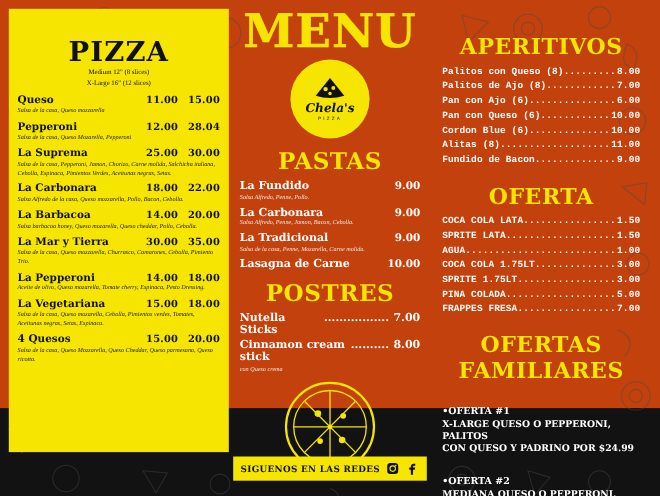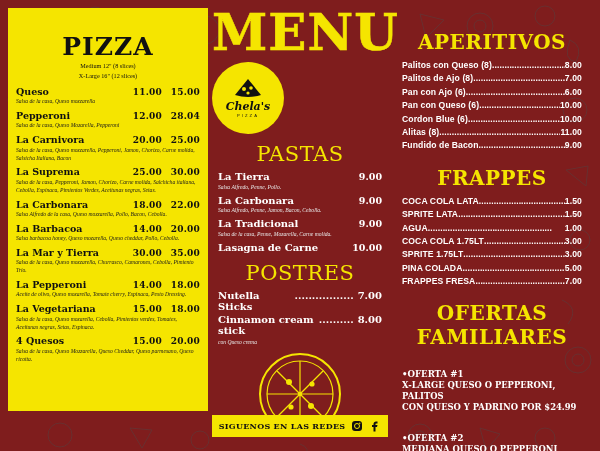--- a/index.html
+++ b/index.html
@@ -4,22 +4,22 @@
 <style>
   * { box-sizing: border-box; margin: 0; padding: 0; }
   html, body {
     width: 600px; height: 451px;
     background: #121212;
     font-family: "Liberation Sans", sans-serif;
     overflow: hidden;
   }
   #page {
     position: relative;
-    width: 600px; height: 451px;
-    background: #7f1d1d;
+    width: 600px; height: 371px;
+    background: #c2410c;
   }
   
   #doodles {
     position: absolute; inset: 0;
     opacity: 0.5;
     pointer-events: none;
   }
 
   
   .panel-pizza {
@@ -84,29 +84,29 @@
   .center {
     position: absolute;
     left: 212px; top: 0px;
     width: 176px; height: 451px;
     color: #fff;
   }
   .menu-word {
     text-align: center;
     font-family: "DejaVu Serif", serif;
     font-weight: bold;
-    font-size: 50px;
+    font-size: 42px;
     letter-spacing: 1px;
     color: #F5E500;
     margin-top: 8px;
     line-height: 1;
     -webkit-text-stroke: 0.5px #F5E500;
   }
   .logo-wrap {
-    display: flex; justify-content: flex-start;
+    display: flex; justify-content: center;
     margin-top: 4px;
   }
   .logo {
     width: 72px; height: 72px;
     border-radius: 50%;
     background: #F5E500;
     display: flex; flex-direction: column;
     align-items: center; justify-content: center;
     position: relative;
   }
@@ -122,21 +122,21 @@
   .logo-sub {
     font-family: "Liberation Sans", sans-serif;
     font-size: 4.2px;
     letter-spacing: 2px;
     color: #111;
     margin-top: 1.5px;
   }
   .sec-title {
     text-align: center;
     font-family: "DejaVu Serif", serif;
-    font-weight: normal;
+    font-weight: bold;
     font-size: 21px;
     color: #F5E500;
     letter-spacing: 0.5px;
     margin: 8px 0 5px 0;
   }
   .c-item { margin-bottom: 4px; padding: 0 6px; }
   .c-head {
     display: flex; align-items: baseline;
     font-family: "DejaVu Serif", serif;
     font-weight: bold;
@@ -180,21 +180,21 @@
     text-align: center;
     font-family: "DejaVu Serif", serif;
     font-weight: bold;
     font-size: 20px;
     color: #F5E500;
     letter-spacing: 0.5px;
     margin-bottom: 6px;
   }
   .r-row {
     display: flex; align-items: flex-end;
-    font-family: Liberation Sans, sans-serif;
+    font-family: Liberation Mono, monospace;
     font-weight: bold;
     font-size: 8.6px;
     color: #fff;
     margin-bottom: 3.4px;
     letter-spacing: 0.1px;
   }
   .r-name { white-space: nowrap; }
   .r-dots { flex: 1 1 auto; overflow: hidden; white-space: nowrap; }
   .r-price { white-space: nowrap; }
   .r-gap { height: 12px; }
@@ -294,28 +294,20 @@
         <div class="pz-item">
           <div class="pz-head">
             <span class="pz-name">Pepperoni</span>
             <span class="pz-dots"></span>
             <span class="pz-prices"><span class="pz-p1">12.00</span><span class="pz-p2">28.04</span></span>
           </div>
           <div class="pz-desc">Salsa de la casa, Queso Mozarella, Pepperoni</div>
         </div>
         <div class="pz-item">
           <div class="pz-head">
-            <span class="pz-name">La Carnivora</span>
-            <span class="pz-dots"></span>
-            <span class="pz-prices"><span class="pz-p1">20.00</span><span class="pz-p2">25.00</span></span>
-          </div>
-          <div class="pz-desc">Salsa de la casa, Queso mozzarella, Pepperoni, Jamon, Chorizo, Carne molida, Salsicha Italiana, Bacon</div>
-        </div>
-        <div class="pz-item">
-          <div class="pz-head">
             <span class="pz-name">La Suprema</span>
             <span class="pz-dots"></span>
             <span class="pz-prices"><span class="pz-p1">25.00</span><span class="pz-p2">30.00</span></span>
           </div>
           <div class="pz-desc">Salsa de la casa, Pepperoni, Jamon, Chorizo, Carne molida, Salchicha italiana, Cebolla, Espinaca, Pimientos Verdes, Aceitunas negras, Setas.</div>
         </div>
         <div class="pz-item">
           <div class="pz-head">
             <span class="pz-name">La Carbonara</span>
             <span class="pz-dots"></span>
@@ -379,21 +371,21 @@
         </svg>
         <div class="logo-brand">Chela's</div>
         <div class="logo-sub">PIZZA</div>
       </div>
     </div>
 
     <div class="sec-title">PASTAS</div>
     <div id="pasta-list">
         <div class="c-item">
           <div class="c-head">
-            <span class="c-name">La Tierra</span>
+            <span class="c-name">La Fundido</span>
             <span class="c-dots"></span>
             <span class="c-price">9.00</span>
           </div>
           <div class="c-desc">Salsa Alfredo, Penne, Pollo.</div>
         </div>
         <div class="c-item">
           <div class="c-head">
             <span class="c-name">La Carbonara</span>
             <span class="c-dots"></span>
             <span class="c-price">9.00</span>
@@ -491,21 +483,21 @@
           <span class="r-price">11.00</span>
         </div>
         <div class="r-row">
           <span class="r-name">Fundido de Bacon</span>
           <span class="r-dots">..................................................</span>
           <span class="r-price">9.00</span>
         </div>
       </div>
 
     <div class="r-gap"></div>
-    <div class="r-title">FRAPPES</div>
+    <div class="r-title">OFERTA</div>
     <div id="bebidas-list">
         <div class="r-row">
           <span class="r-name">COCA COLA LATA</span>
           <span class="r-dots">..................................................</span>
           <span class="r-price">1.50</span>
         </div>
         <div class="r-row">
           <span class="r-name">SPRITE LATA</span>
           <span class="r-dots">..................................................</span>
           <span class="r-price">1.50</span>

